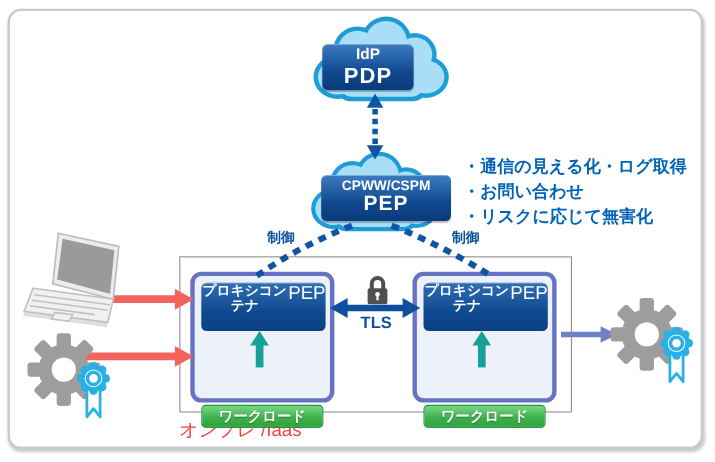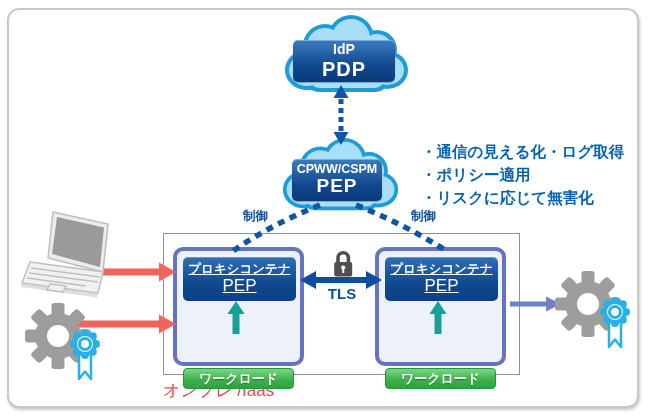--- a/index.html
+++ b/index.html
@@ -31,21 +31,21 @@
     border:1px solid #8f8f8f;background:#fff;box-sizing:border-box;
   }
   .container-box{
     border:4px solid #6673c2;border-radius:10px;background:#edf1fa;
     box-sizing:border-box;
   }
   .proxy-panel{
     border-radius:5px;color:#fff;text-align:center;
     background:linear-gradient(180deg,#2f6fb4 0%,#11498f 60%,#0b4184 100%);
     box-shadow:inset 0 1px 0 rgba(255,255,255,.3);
-    display:flex;flex-direction:column;justify-content:center;line-height:1.15;text-decoration:underline;
+    display:flex;flex-direction:row;justify-content:center;line-height:1.15;
   }
   .proxy-panel .l1{font-weight:bold;font-size:12.5px;}
   .proxy-panel .l2{font-size:17px;font-weight:400;}
   .green-box{
     border-radius:4px;color:#fff;font-weight:bold;font-size:13px;text-align:center;
     background:linear-gradient(180deg,#7bd786 0%,#3fb24e 55%,#2fa23e 100%);
     border:1px solid #24953a;box-sizing:border-box;
     display:flex;align-items:center;justify-content:center;
     text-shadow:0 1px 1px rgba(0,0,0,.35);
     margin-top:32px;
@@ -90,21 +90,21 @@
     </g>
     <g fill="#a9dff6">
       <ellipse cx="24" cy="56" rx="18" ry="16"></ellipse>
         <circle cx="42" cy="32" r="18"></circle>
       <circle cx="68" cy="24" r="19"></circle>
         <circle cx="94" cy="36" r="16"></circle>
       <ellipse cx="104" cy="56" rx="17" ry="15"></ellipse>
         <rect x="26" y="48" width="76" height="26" rx="11"></rect>
     </g>
   </svg>
-  <div class="abs cloud-panel" style="left:293px;top:40px;width:102px;height:42px;">
+  <div class="abs cloud-panel" style="left:293px;top:40px;width:83px;height:42px;">
     <div class="l1">IdP</div>
     <div class="l2">PDP</div>
   </div>
 
   <svg class="abs" style="left:281px;top:133px;" width="120" height="85" viewBox="0 0 128 82">
     <g fill="#1e9cd7">
       <ellipse cx="24" cy="56" rx="22" ry="20"></ellipse>
         <circle cx="42" cy="32" r="22"></circle>
       <circle cx="68" cy="24" r="23"></circle>
         <circle cx="94" cy="36" r="20"></circle>
@@ -113,30 +113,30 @@
     </g>
     <g fill="#a9dff6">
       <ellipse cx="24" cy="56" rx="18" ry="16"></ellipse>
         <circle cx="42" cy="32" r="18"></circle>
       <circle cx="68" cy="24" r="19"></circle>
         <circle cx="94" cy="36" r="16"></circle>
       <ellipse cx="104" cy="56" rx="17" ry="15"></ellipse>
         <rect x="26" y="48" width="76" height="26" rx="11"></rect>
     </g>
   </svg>
-  <div class="abs cloud-panel pep-panel" style="left:292px;top:159px;width:90px;height:42px;">
+  <div class="abs cloud-panel pep-panel" style="left:292px;top:159px;width:118px;height:42px;">
     <div class="l1">CPWW/CSPM</div>
     <div class="l2">PEP</div>
   </div>
 
   <div class="abs blue-text control-label" style="left:243px;top:208px;">制御</div>
   <div class="abs blue-text control-label" style="left:411px;top:208px;">制御</div>
   <div class="abs features" style="left:421px;top:128px;">
     <div>・通信の見える化・ログ取得</div>
-    <div>・ポリシー適用</div>
+    <div>・お問い合わせ</div>
     <div>・リスクに応じて無害化</div>
   </div>
   <div class="abs tls-label" style="left:322px;top:285px;width:40px;">TLS</div>
 
   <svg class="overlay" width="650" height="420" viewBox="0 0 650 420">
 
     <g fill="#0f55a4" stroke="#0f55a4">
       <line x1="341" y1="99" x2="341" y2="131" stroke-width="5" stroke-dasharray="5 4" fill="none"></line>
       <polygon points="333.5,98 348.5,98 341,85" stroke="none"></polygon>
       <polygon points="333.5,132 348.5,132 341,145" stroke="none"></polygon>

